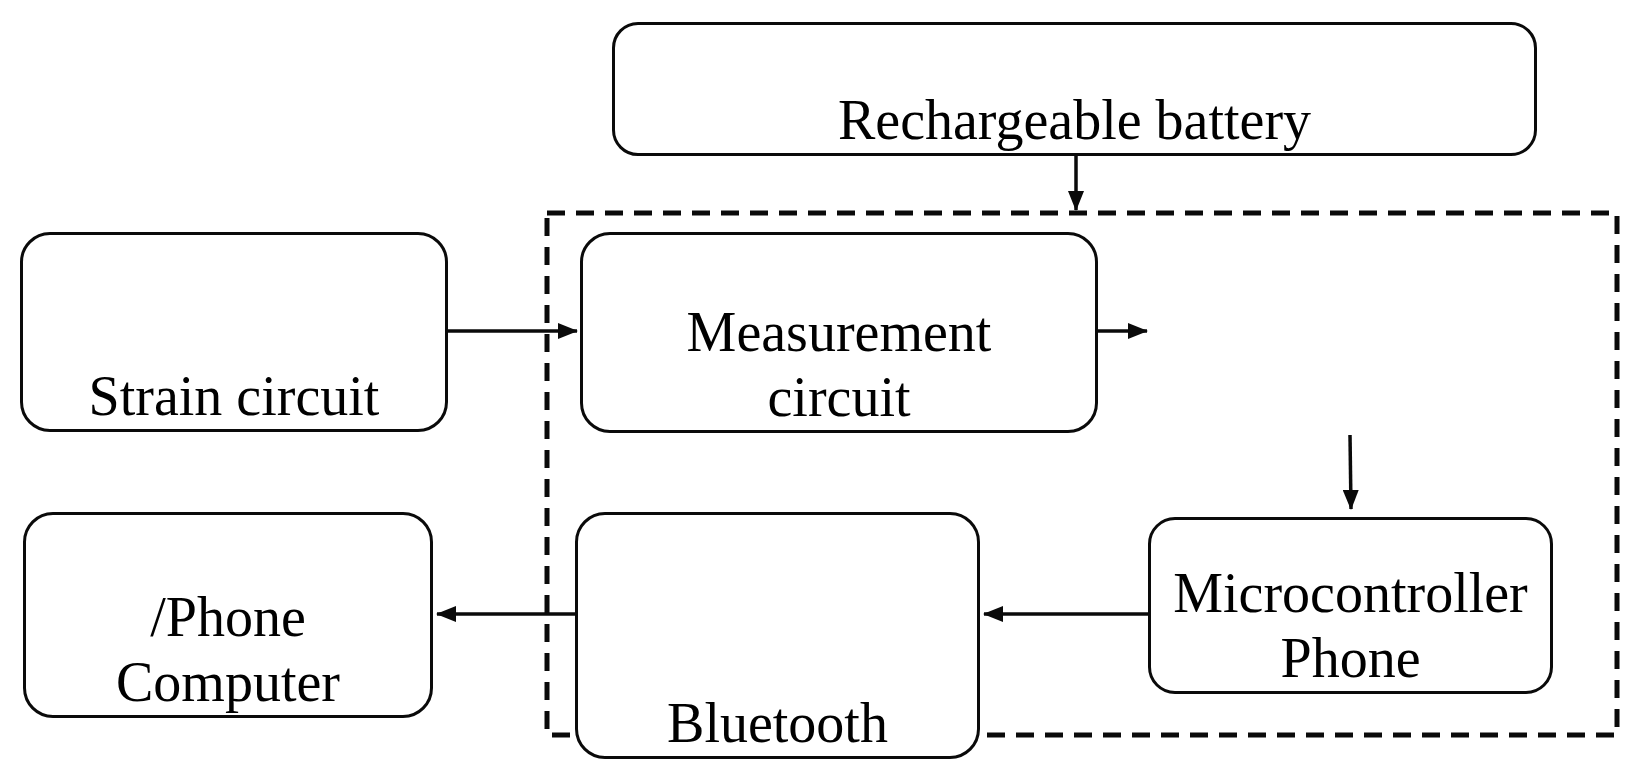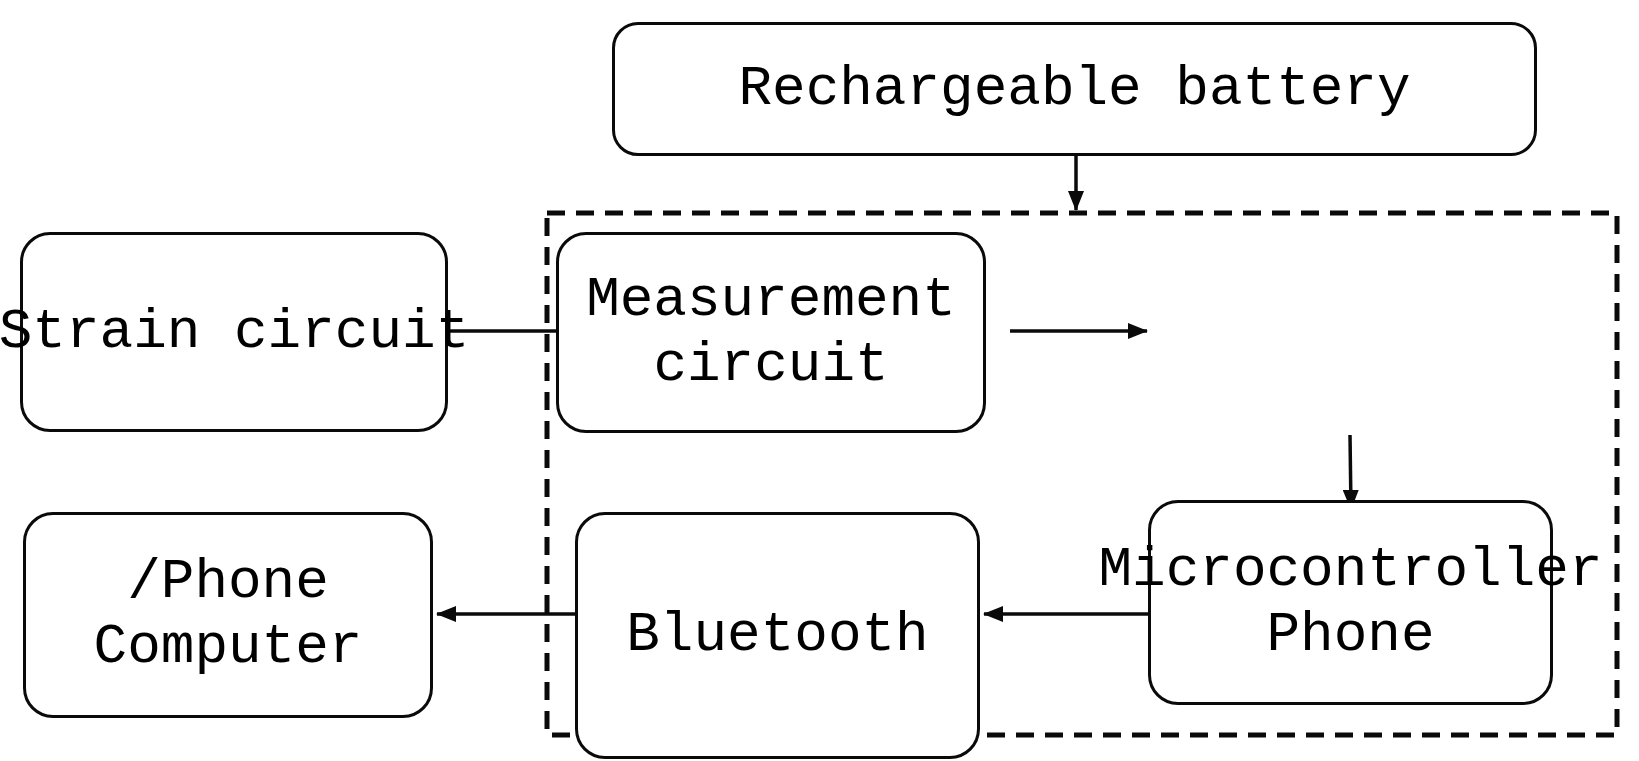--- a/index.html
+++ b/index.html
@@ -25,36 +25,35 @@
   }
   .node {
     position: absolute;
     box-sizing: border-box;
     background: #ffffff;
     border: 3.5px solid #0a0a0a;
     border-radius: 30px;
     display: flex;
     flex-direction: column;
     align-items: center;
-    justify-content: center;
+    justify-content: flex-end;
     text-align: center;
     font-size: 56px;
     line-height: 1.16;
-    font-family: Liberation Mono, monospace;
   }
   .node .line { display: block; white-space: nowrap; }
 
   
   .n-battery  { left: 612px;  top: 22px;  width: 925px; height: 134px; border-radius: 26px; }
   .n-strain   { left: 20px;   top: 232px; width: 428px; height: 200px; }
-  .n-measure  { left: 556px;  top: 232px; width: 430px; height: 201px; }
+  .n-measure  { left: 580px;  top: 232px; width: 518px; height: 201px; }
   .n-adc      { left: 1150px; top: 228px; width: 402px; height: 207px; }
   .n-computer { left: 23px;   top: 512px; width: 410px; height: 206px; }
   .n-bluetooth{ left: 575px;  top: 512px; width: 405px; height: 247px; }
-  .n-mcu      { left: 1148px; top: 500px; width: 405px; height: 205px; }
+  .n-mcu      { left: 1148px; top: 517px; width: 405px; height: 177px; border-radius: 27px; }
 </style>
 </head>
 <body>
 
 <div class="stage">
 
   <svg class="wires" viewBox="0 0 1639 761" xmlns="http://www.w3.org/2000/svg">
     <defs>
       <marker id="ah" viewBox="0 0 20 16" refX="19" refY="8" markerWidth="20" markerHeight="16" markerUnits="userSpaceOnUse" orient="auto">
         <path d="M0,0 L20,8 L0,16 Z" fill="#0a0a0a"></path>

